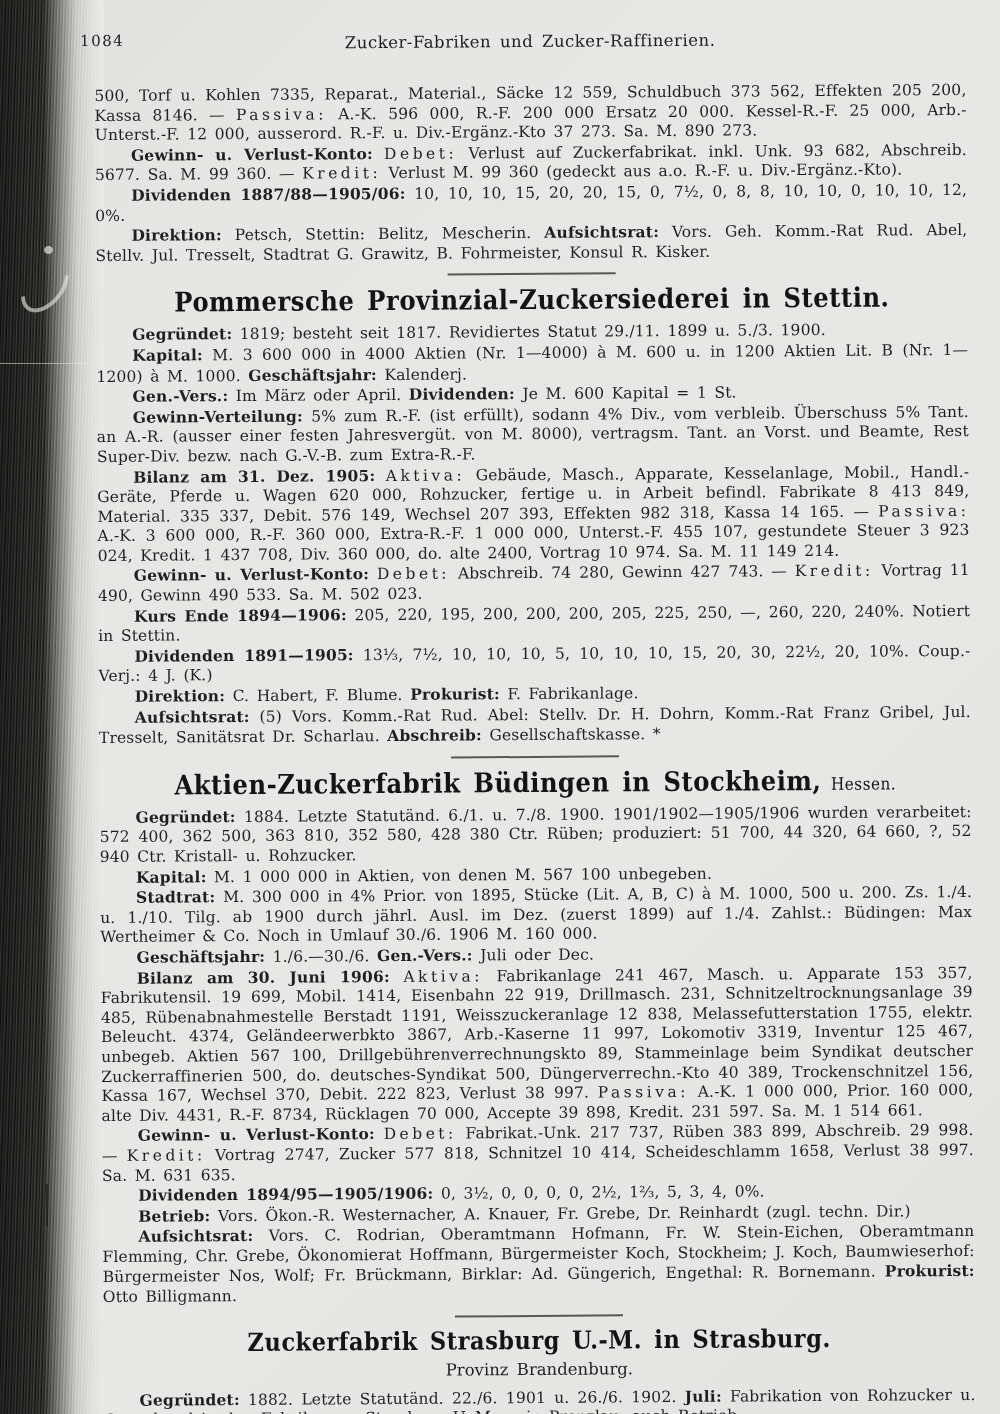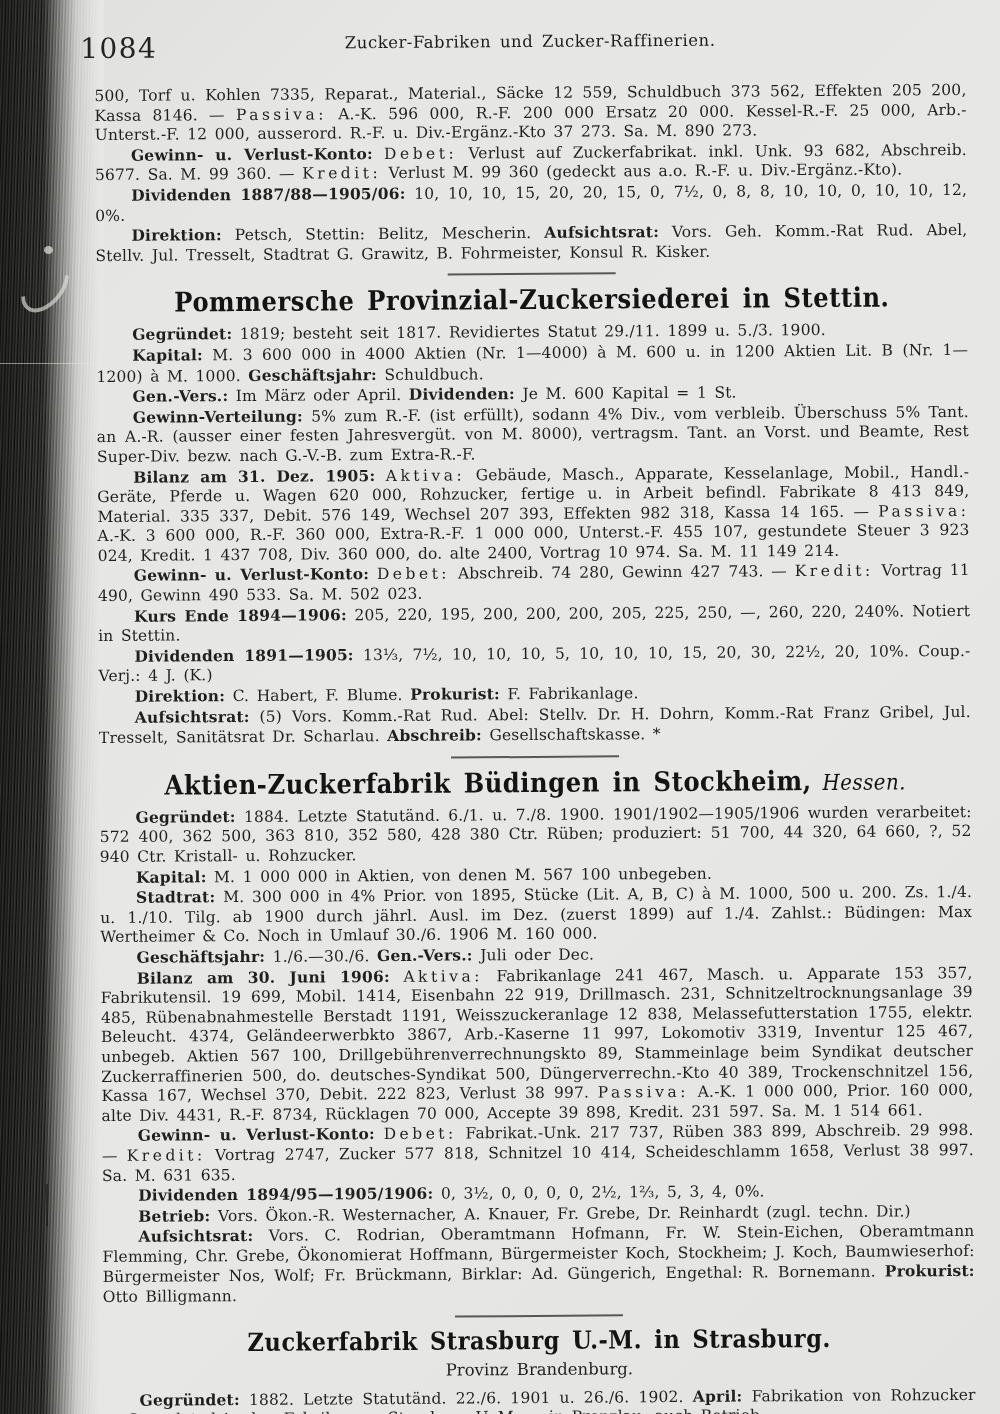--- a/index.html
+++ b/index.html
@@ -47,39 +47,39 @@
   }
   
   .content {
     position: absolute; left: 94px; top: 32px; width: 872px;
     transform: rotate(-0.4deg);
     transform-origin: 0 0;
   }
   .page-header { position: relative; height: 28px; margin-bottom: 27px; }
   .page-number {
     position: absolute; left: -14px; top: 0;
-    font-size: 28px; letter-spacing: 1.5px; color: #222;
+    font-size: 15px; letter-spacing: 1.5px; color: #222;
   }
   .running-title {
     position: absolute; left: 0; right: 0; top: 3px; text-align: center;
     font-size: 16.5px; letter-spacing: 0.5px; word-spacing: 3px; color: #1c1c1c;
   }
   section { margin: 0; }
   .divider {
     width: 168px; height: 2px; background: #575753;
     margin: 10px auto 9px auto;
   }
   h2 {
     margin: 0 0 7px 0; padding: 0;
     text-align: center; font-weight: bold;
     font-size: 27px; letter-spacing: 0.5px; word-spacing: 4px;
     color: #141414;
     font-stretch: condensed;
   }
-  h2 .h-suffix { font-weight: normal; font-size: 22px; letter-spacing: 0.5px; font-style: italic; }
+  h2 .h-suffix { font-weight: normal; font-size: 17px; letter-spacing: 0.5px; }
   section.small-heading h2 { font-size: 25px; }
   .subheading {
     text-align: center; font-size: 16.5px; margin: -2px 0 9px 0;
     word-spacing: 3px; color: #1e1e1e;
   }
   .para {
     margin: 0; text-align: justify;
     font-size: 15.5px; line-height: 19.6px;
     word-spacing: 2.4px; letter-spacing: 0.15px;
     color: #1f1f1f;
@@ -109,21 +109,21 @@
         <section>
           <p class="para"><span>500, Torf u. Kohlen 7335, Reparat., Material., Säcke 12 559, Schuldbuch 373 562, Effekten 205 200, Kassa 8146. — </span><span class="sperr">Passiva:</span><span> A.-K. 596 000, R.-F. 200 000 Ersatz 20 000. Kessel-R.-F. 25 000, Arb.-Unterst.-F. 12 000, ausserord. R.-F. u. Div.-Ergänz.-Kto 37 273.  Sa. M. 890 273.</span></p>
           <p class="para indent"><span class="lbl">Gewinn- u. Verlust-Konto:</span><span> </span><span class="sperr">Debet:</span><span> Verlust auf Zuckerfabrikat. inkl. Unk. 93 682, Abschreib. 5677.  Sa. M. 99 360.  — </span><span class="sperr">Kredit:</span><span> Verlust M. 99 360 (gedeckt aus a.o. R.-F. u. Div.-Ergänz.-Kto).</span></p>
           <p class="para indent"><span class="lbl">Dividenden 1887/88—1905/06:</span><span> 10, 10, 10, 15, 20, 20, 15, 0, 7½, 0, 8, 8, 10, 10, 0, 10, 10, 12, 0%.</span></p>
           <p class="para indent"><span class="lbl">Direktion:</span><span> Petsch, Stettin: Belitz, Mescherin.      </span><span class="lbl">Aufsichtsrat:</span><span> Vors. Geh. Komm.-Rat Rud. Abel, Stellv. Jul. Tresselt, Stadtrat G. Grawitz, B. Fohrmeister, Konsul R. Kisker.</span></p>
         </section>
         <section>
           <div class="divider"></div>
           <h2><span>Pommersche Provinzial-Zuckersiederei in Stettin.</span></h2>
           <p class="para indent"><span class="lbl">Gegründet:</span><span> 1819; besteht seit 1817.  Revidiertes Statut 29./11. 1899 u. 5./3. 1900.</span></p>
-          <p class="para indent"><span class="lbl">Kapital:</span><span> M. 3 600 000 in 4000 Aktien (Nr. 1—4000) à M. 600 u. in 1200 Aktien Lit. B (Nr. 1—1200) à M. 1000.          </span><span class="lbl">Geschäftsjahr:</span><span> Schuldbuch.</span></p>
+          <p class="para indent"><span class="lbl">Kapital:</span><span> M. 3 600 000 in 4000 Aktien (Nr. 1—4000) à M. 600 u. in 1200 Aktien Lit. B (Nr. 1—1200) à M. 1000.          </span><span class="lbl">Geschäftsjahr:</span><span> Kalenderj.</span></p>
           <p class="para indent"><span class="lbl">Gen.-Vers.:</span><span> Im März oder April.  </span><span class="lbl">Dividenden:</span><span> Je M. 600 Kapital = 1 St.</span></p>
           <p class="para indent"><span class="lbl">Gewinn-Verteilung:</span><span> 5% zum R.-F. (ist erfüllt), sodann 4% Div., vom verbleib. Überschuss 5% Tant. an A.-R. (ausser einer festen Jahresvergüt. von M. 8000), vertragsm. Tant. an Vorst. und Beamte, Rest Super-Div. bezw. nach G.-V.-B. zum Extra-R.-F.</span></p>
           <p class="para indent"><span class="lbl">Bilanz am 31. Dez. 1905:</span><span> </span><span class="sperr">Aktiva:</span><span> Gebäude, Masch., Apparate, Kesselanlage, Mobil., Handl.-Geräte, Pferde u. Wagen 620 000, Rohzucker, fertige u. in Arbeit befindl. Fabrikate 8 413 849, Material. 335 337, Debit. 576 149, Wechsel 207 393, Effekten 982 318, Kassa 14 165. — </span><span class="sperr">Passiva:</span><span> A.-K. 3 600 000, R.-F. 360 000, Extra-R.-F. 1 000 000, Unterst.-F. 455 107, gestundete Steuer 3 923 024, Kredit. 1 437 708, Div. 360 000, do. alte 2400, Vortrag 10 974.  Sa. M. 11 149 214.</span></p>
           <p class="para indent"><span class="lbl">Gewinn- u. Verlust-Konto:</span><span> </span><span class="sperr">Debet:</span><span> Abschreib. 74 280, Gewinn 427 743.  — </span><span class="sperr">Kredit:</span><span> Vortrag 11 490, Gewinn 490 533.  Sa. M. 502 023.</span></p>
           <p class="para indent"><span class="lbl">Kurs Ende 1894—1906:</span><span> 205, 220, 195, 200, 200, 200, 205, 225, 250, —, 260, 220, 240%. Notiert in Stettin.</span></p>
           <p class="para indent"><span class="lbl">Dividenden 1891—1905:</span><span> 13⅓, 7½, 10, 10, 10, 5, 10, 10, 10, 15, 20, 30, 22½, 20, 10%. Coup.-Verj.: 4 J. (K.)</span></p>
           <p class="para indent"><span class="lbl">Direktion:</span><span> C. Habert, F. Blume.       </span><span class="lbl">Prokurist:</span><span> F. Fabrikanlage.</span></p>
           <p class="para indent"><span class="lbl">Aufsichtsrat:</span><span> (5) Vors. Komm.-Rat Rud. Abel: Stellv. Dr. H. Dohrn, Komm.-Rat Franz Gribel, Jul. Tresselt, Sanitätsrat Dr. Scharlau.       </span><span class="lbl">Abschreib:</span><span> Gesellschaftskasse.   *</span></p>
         </section>
         <section>
@@ -136,18 +136,18 @@
           <p class="para indent"><span class="lbl">Bilanz am 30. Juni 1906:</span><span> </span><span class="sperr">Aktiva:</span><span> Fabrikanlage 241 467, Masch. u. Apparate 153 357, Fabrikutensil. 19 699, Mobil. 1414, Eisenbahn 22 919, Drillmasch. 231, Schnitzeltrocknungsanlage 39 485, Rübenabnahmestelle Berstadt 1191, Weisszuckeranlage 12 838, Melassefutterstation 1755, elektr. Beleucht. 4374, Geländeerwerbkto 3867, Arb.-Kaserne 11 997, Lokomotiv 3319, Inventur 125 467, unbegeb. Aktien 567 100, Drillgebührenverrechnungskto 89, Stammeinlage beim Syndikat deutscher Zuckerraffinerien 500, do. deutsches-Syndikat 500, Düngerverrechn.-Kto 40 389, Trockenschnitzel 156, Kassa 167, Wechsel 370, Debit. 222 823, Verlust 38 997. </span><span class="sperr">Passiva:</span><span> A.-K. 1 000 000, Prior. 160 000, alte Div. 4431, R.-F. 8734, Rücklagen 70 000, Accepte 39 898, Kredit. 231 597.  Sa. M. 1 514 661.</span></p>
           <p class="para indent"><span class="lbl">Gewinn- u. Verlust-Konto:</span><span> </span><span class="sperr">Debet:</span><span> Fabrikat.-Unk. 217 737, Rüben 383 899, Abschreib. 29 998.  — </span><span class="sperr">Kredit:</span><span> Vortrag 2747, Zucker 577 818, Schnitzel 10 414, Scheideschlamm 1658, Verlust 38 997.  Sa. M. 631 635.</span></p>
           <p class="para indent"><span class="lbl">Dividenden 1894/95—1905/1906:</span><span> 0, 3½, 0, 0, 0, 0, 2½, 1⅔, 5, 3, 4, 0%.</span></p>
           <p class="para indent"><span class="lbl">Betrieb:</span><span> Vors. Ökon.-R. Westernacher, A. Knauer, Fr. Grebe, Dr. Reinhardt (zugl. techn. Dir.)</span></p>
           <p class="para indent"><span class="lbl">Aufsichtsrat:</span><span> Vors. C. Rodrian, Oberamtmann Hofmann, Fr. W. Stein-Eichen, Oberamtmann Flemming, Chr. Grebe, Ökonomierat Hoffmann, Bürgermeister Koch, Stockheim; J. Koch, Baumwieserhof: Bürgermeister Nos, Wolf; Fr. Brückmann, Birklar: Ad. Güngerich, Engethal: R. Bornemann.        </span><span class="lbl">Prokurist:</span><span> Otto Billigmann.</span></p>
         </section>
         <section class="small-heading">
           <div class="divider"></div>
           <h2><span>Zuckerfabrik Strasburg U.-M. in Strasburg.</span></h2>
           <div class="subheading">Provinz Brandenburg.</div>
-          <p class="para indent"><span class="lbl">Gegründet:</span><span> 1882.  Letzte Statutänd. 22./6. 1901 u. 26./6. 1902.  </span><span class="lbl">April:</span><span> Fabrikation von Rohzucker u. Granulated in den Fabriken zu Strasburg U.-M. u. in Prenzlau, auch Betrieb</span></p>
+          <p class="para indent"><span class="lbl">Gegründet:</span><span> 1882.  Letzte Statutänd. 22./6. 1901 u. 26./6. 1902.  </span><span class="lbl">Juli:</span><span> Fabrikation von Rohzucker u. Granulated in den Fabriken zu Strasburg U.-M. u. in Prenzlau, auch Betrieb</span></p>
         </section>
       </main>
   </div>
 
 </div>
 
 </body></html>

